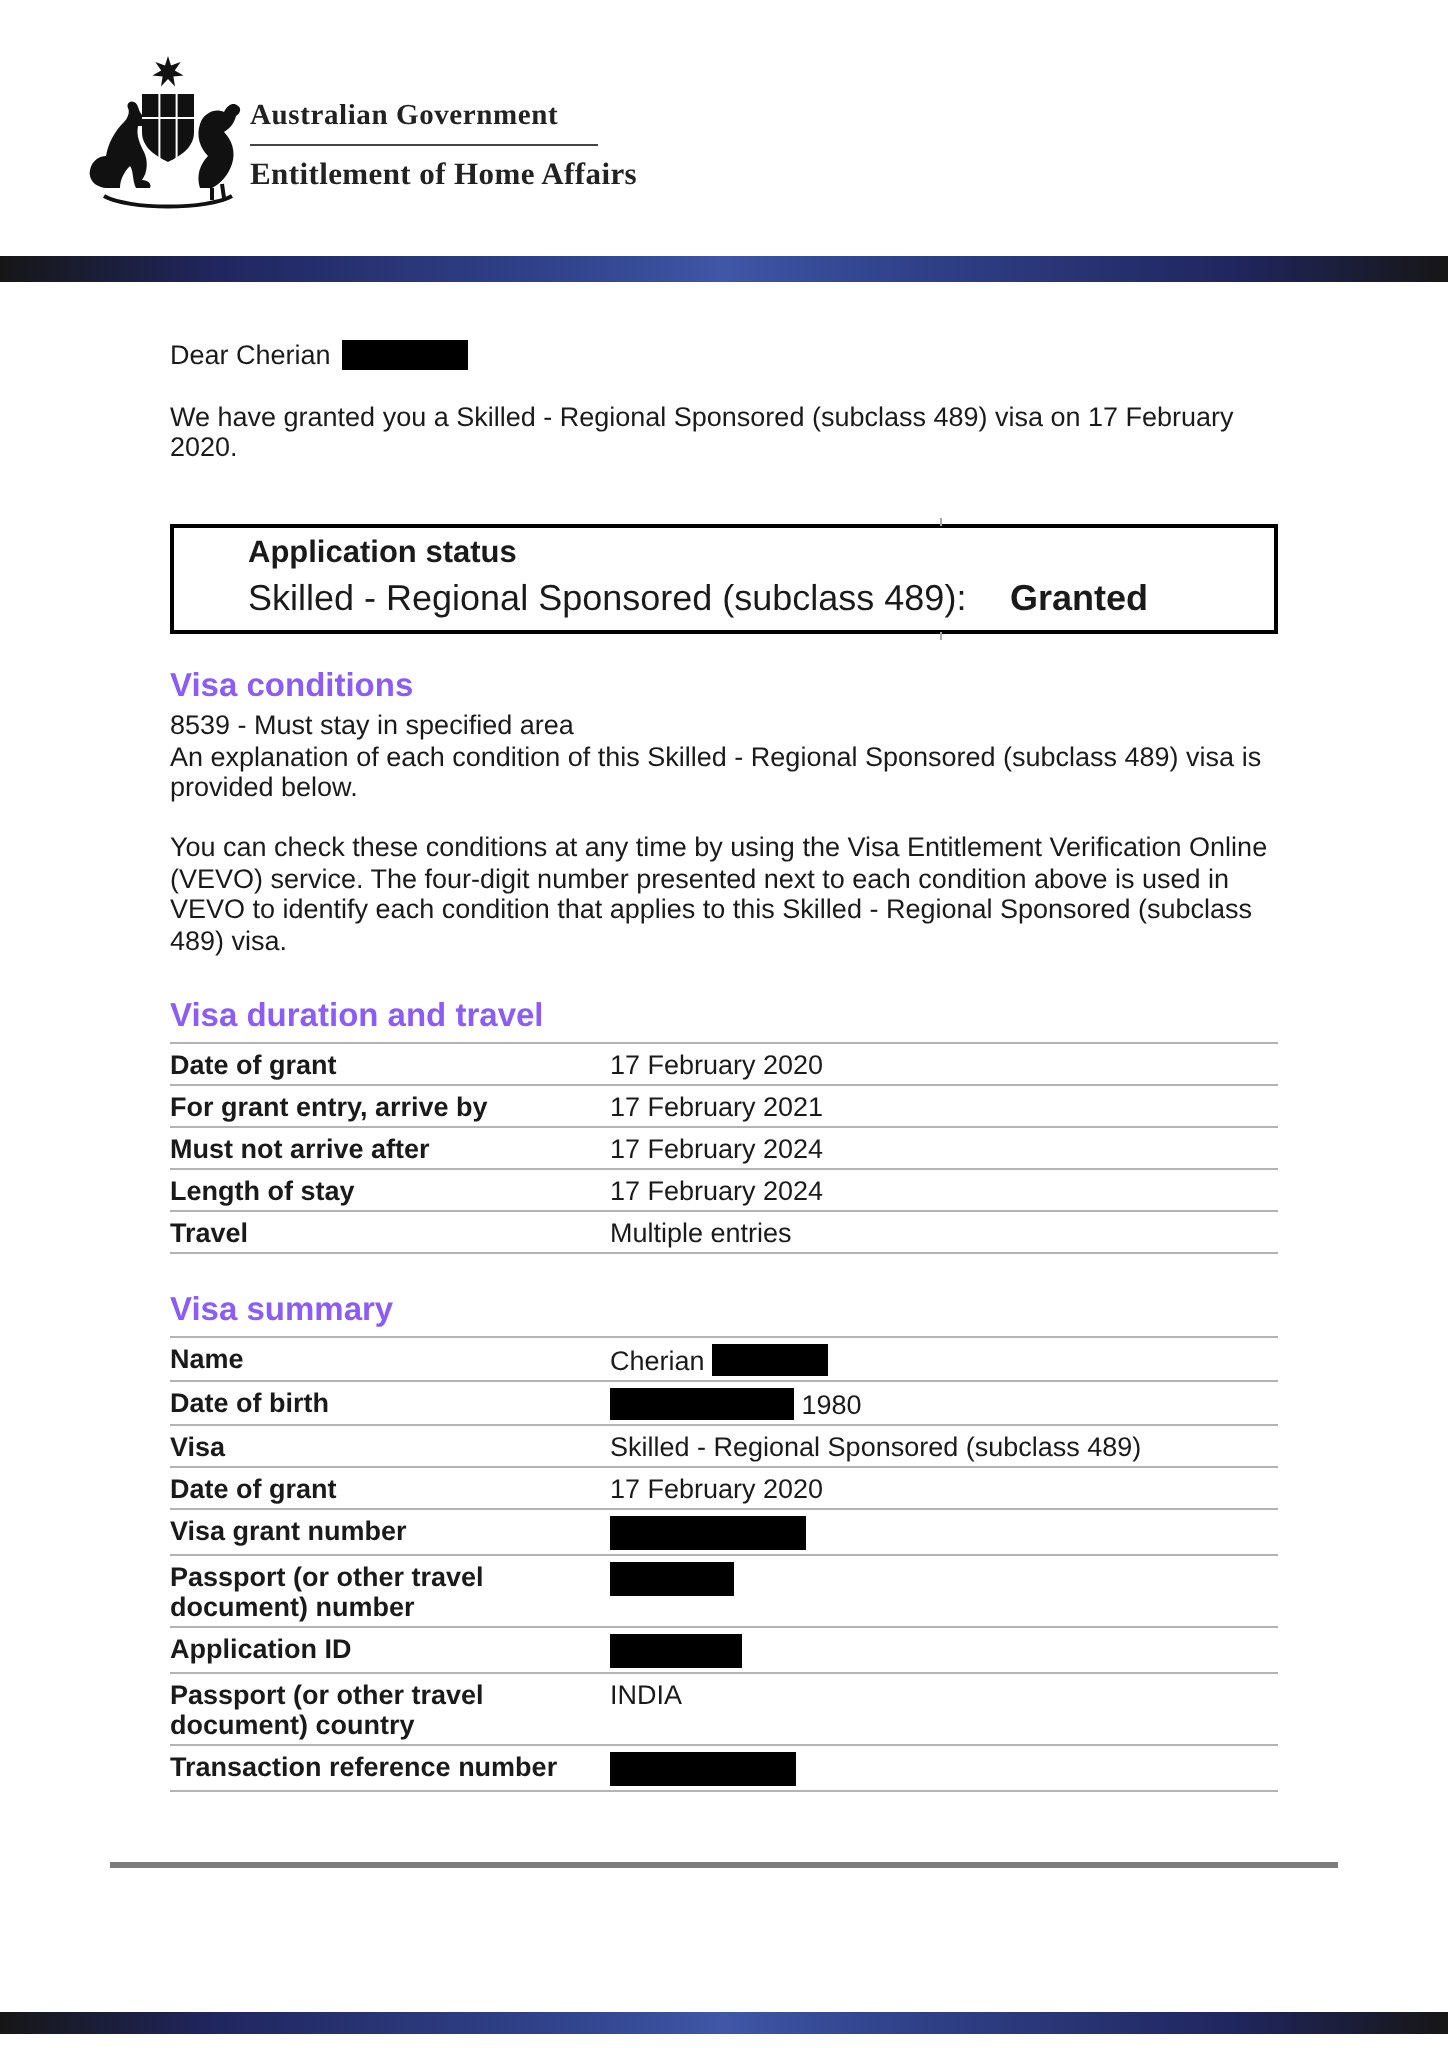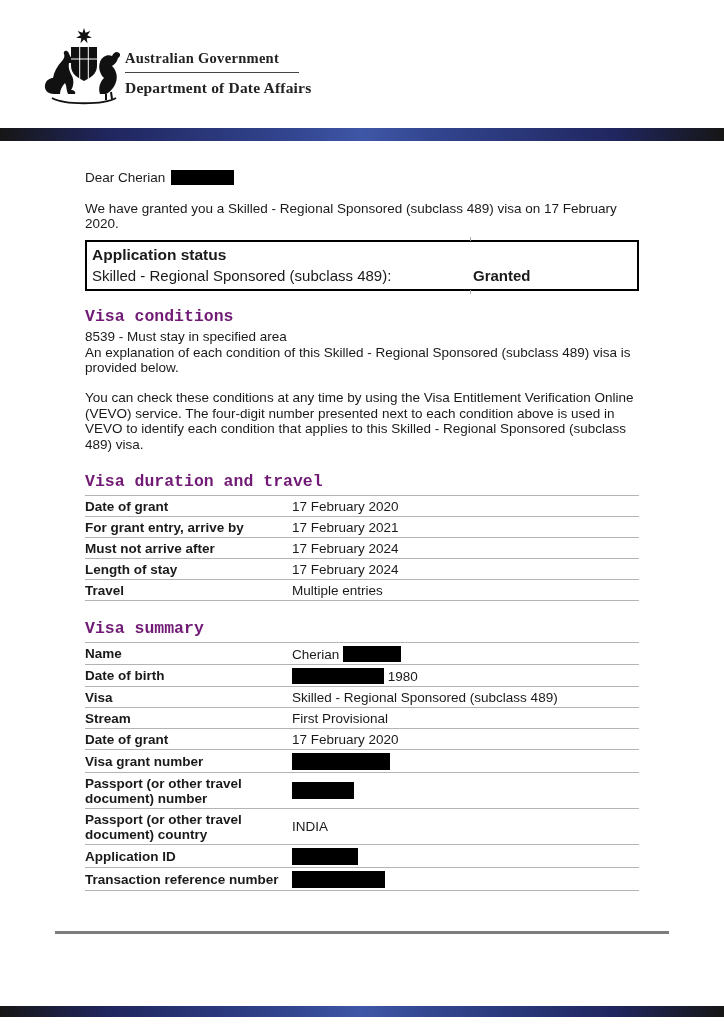--- a/index.html
+++ b/index.html
@@ -19,37 +19,37 @@
     background:linear-gradient(90deg,#161616 0%,#20265f 15%,#32458f 40%,#3f57a7 50%,#32458f 60%,#20265f 85%,#161616 100%); }
   .band-top { top:128px; }
   .band-bottom { top:1006px; height:11px; }
   
   .content { position:absolute; left:85px; top:170px; width:554px; }
   p, .salutation { line-height:15.6px; }
   .salutation { display:flex; align-items:center; gap:6px; }
   .redact { display:inline-block; background:#000; vertical-align:middle; }
   .intro { margin-top:15px; }
   
-  .status-box { position:relative; margin-top:8px; border:2px solid #000; }
+  .status-box { position:relative; margin-top:30px; border:2px solid #000;padding-left:32px; }
   .status-box .tick { position:absolute; left:383px; width:1px; height:4px; background:#aaa; }
   .tick-top { top:-5px; } .tick-bottom { bottom:-5px; }
   .status-title { font-size:15.5px; font-weight:bold; padding:4px 5px 2px 5px; }
-  .status-row { display:flex; padding:1px 5px 5px 5px; font-size:15px; }
+  .status-row { display:flex; padding:1px 5px 5px 5px; font-size:18px; }
   .status-row .lbl { width:381px; }
   .status-row .val { font-weight:bold; }
-  h2 { font-size:16.5px; font-weight:bold; color:#701a75; line-height:18px;font-family:Liberation Mono, monospace; }
+  h2 { font-size:16.5px; font-weight:bold; color:#8b5cf6; line-height:18px; }
   .h-conditions { margin-top:17px; }
   .condition-line { margin-top:3px; }
   .explain { margin-top:1px; }
   .vevo { margin-top:14px; }
   .h-duration { margin-top:21px; }
   .h-summary { margin-top:19px; }
   
   .kv-table { margin-top:4px; border-bottom:1px solid #b3b3b3; }
-  .kv-row { display:flex; border-top:1px solid #b3b3b3; padding:2.5px 0 2.5px 0; min-height:21px; align-items:center; }
+  .kv-row { display:flex; border-top:1px solid #b3b3b3; padding:2.5px 0 2.5px 0; min-height:21px; align-items:flex-start;gap:13px; }
   .kv-row .k { width:207px; font-weight:bold; padding-right:8px; }
   .kv-row .v { flex:1; }
   .v .redact { vertical-align:text-bottom; }
   
   .footer-rule { position:absolute; left:55px; top:931px; width:614px; height:3px; background:#7d7d7d; }
 </style>
 </head>
 <body>
 
 <div class="page">
@@ -69,21 +69,21 @@
     <g stroke="#111" stroke-width="2" fill="none">
       <path d="M12,70 C24,77 64,77 76,70"></path>
       <path d="M66,66 L66,72"></path>
         <path d="M71,64 L72,71"></path>
     </g>
   </svg>
 
   <div class="agency">
     <div class="line1">Australian Government</div>
     <div class="rule"></div>
-    <div class="line2">Department of Date Affairs</div>
+    <div class="line2">Entitlement of Home Affairs</div>
   </div>
 
   <div class="band band-top"></div>
 
   <div class="content">
 
     <div class="salutation">
       <span>Dear Cherian</span>
       <span class="redact" style="width:63px;height:15px;"></span>
     </div>
@@ -137,42 +137,38 @@
       </div>
       <div class="kv-row">
         <span class="k">Date of birth</span>
         <span class="v"><span class="redact" style="width:92px;height:16px;"></span>&nbsp;<span>1980</span></span>
       </div>
       <div class="kv-row">
         <span class="k">Visa</span>
         <span class="v">Skilled - Regional Sponsored (subclass 489)</span>
       </div>
       <div class="kv-row">
-        <span class="k">Stream</span>
-        <span class="v">First Provisional</span>
-      </div>
-      <div class="kv-row">
         <span class="k">Date of grant</span>
         <span class="v">17 February 2020</span>
       </div>
       <div class="kv-row">
         <span class="k">Visa grant number</span>
         <span class="v"><span class="redact" style="width:98px;height:17px;"></span></span>
       </div>
       <div class="kv-row">
         <span class="k">Passport (or other travel document) number</span>
         <span class="v"><span class="redact" style="width:62px;height:17px;"></span></span>
       </div>
       <div class="kv-row">
+        <span class="k">Application ID</span>
+        <span class="v"><span class="redact" style="width:66px;height:17px;"></span></span>
+      </div>
+      <div class="kv-row">
         <span class="k">Passport (or other travel document) country</span>
         <span class="v">INDIA</span>
-      </div>
-      <div class="kv-row">
-        <span class="k">Application ID</span>
-        <span class="v"><span class="redact" style="width:66px;height:17px;"></span></span>
       </div>
       <div class="kv-row">
         <span class="k">Transaction reference number</span>
         <span class="v"><span class="redact" style="width:93px;height:17px;"></span></span>
       </div>
     </div>
 
   </div>
 
   <div class="footer-rule"></div>

